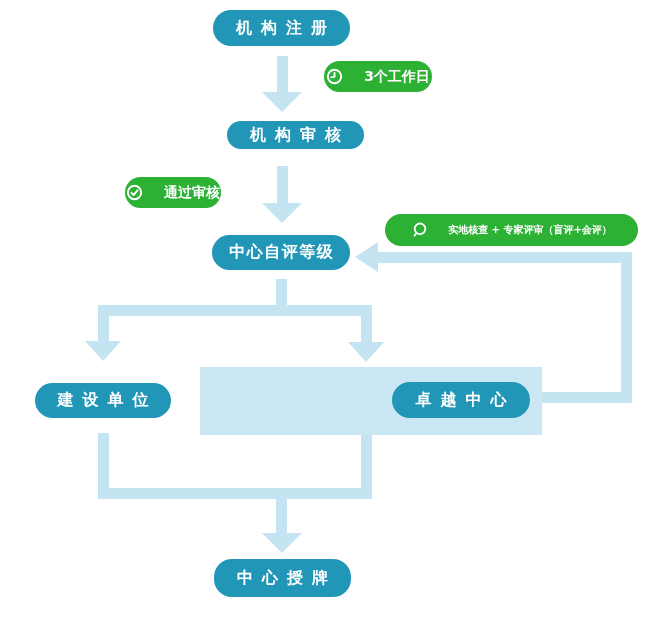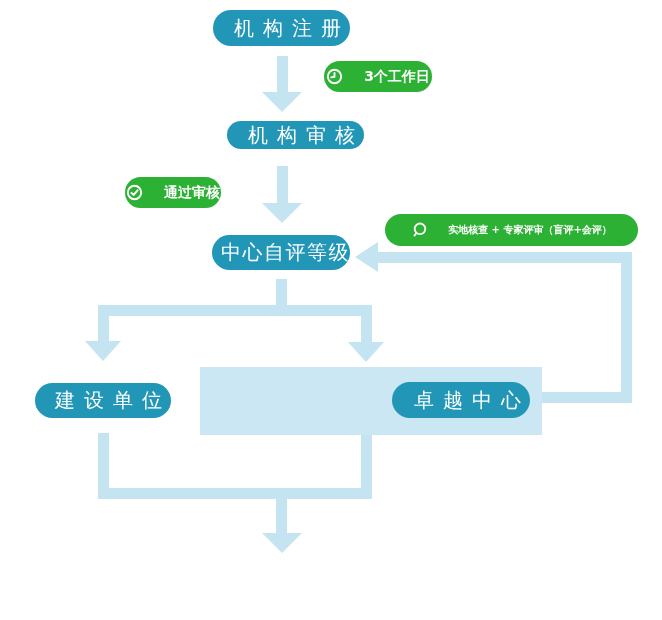--- a/index.html
+++ b/index.html
@@ -5,22 +5,22 @@
   html,body{margin:0;padding:0;background:#fff;}
   body{font-family:"DejaVu Sans","Liberation Sans",sans-serif;}
   .canvas{position:relative;width:662px;height:620px;background:#ffffff;overflow:hidden;}
 
   
   .node{
     position:absolute;
     background:var(--node-fill,#2196b7);
     color:#ffffff;
     border-radius:18px;
-    display:flex;align-items:center;justify-content:flex-end;
-    font-size:20px;font-weight:normal;
+    display:flex;align-items:center;justify-content:center;
+    font-size:16px;font-weight:bold;
     white-space:nowrap;
   }
   .lbl{display:inline-block;}
   .sp9{letter-spacing:9px;padding-left:9px;}
   .sp1{letter-spacing:1.5px;padding-left:1.5px;}
 
   
   .badge{
     position:absolute;
     background:var(--badge-fill,#2cb135);
@@ -88,20 +88,23 @@
 
   <div class="node" style="left:35px;top:383px;width:136px;height:35px;">
     <span class="lbl sp9">建设单位</span>
   </div>
 
 
   <div class="node" style="left:392px;top:382px;width:138px;height:36px;">
     <span class="lbl sp9">卓越中心</span>
   </div>
 
+  <div class="node" style="left:214px;top:559px;width:137px;height:38px;">
+    <span class="lbl sp9">中心授牌</span>
+  </div>
 
   <div class="badge" style="left:324px;top:61px;width:108px;height:31px;">
     <span>
       <svg width="17" height="17" viewBox="0 0 16 16" fill="none" stroke="#ffffff" stroke-width="1.8" stroke-linecap="round" stroke-linejoin="round">
         <circle cx="8" cy="8" r="6.3"></circle>
         <path d="M8 4.6 L8 8.2 L4.9 8.8"></path>
       </svg>
     </span>
     <span>3个工作日</span>
   </div>

